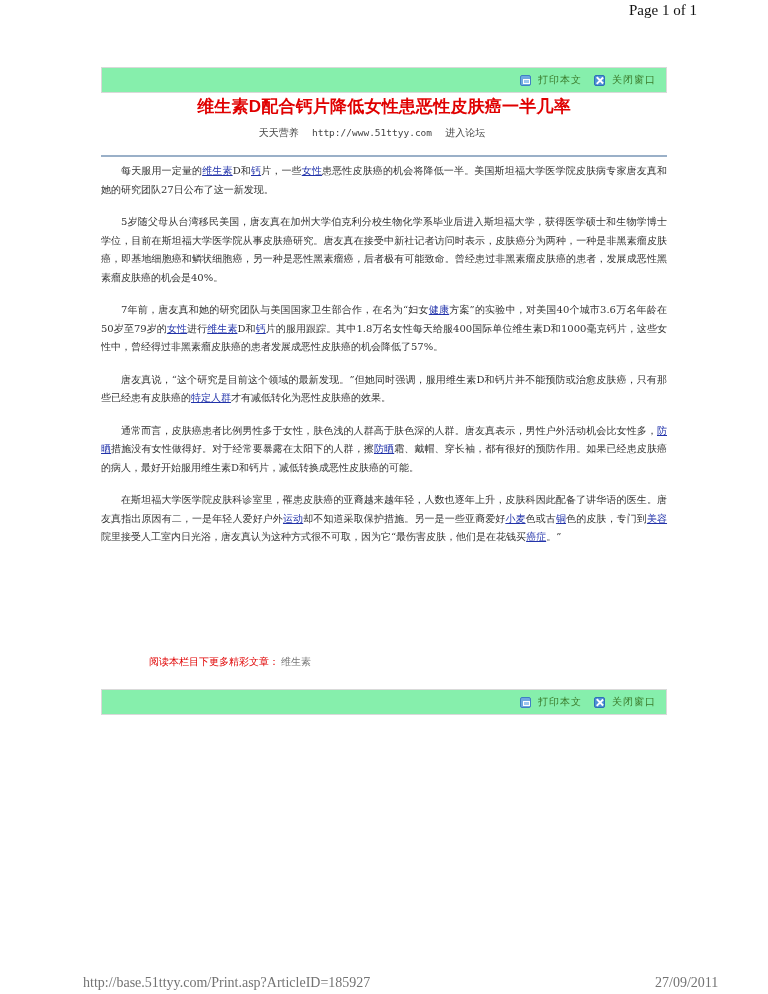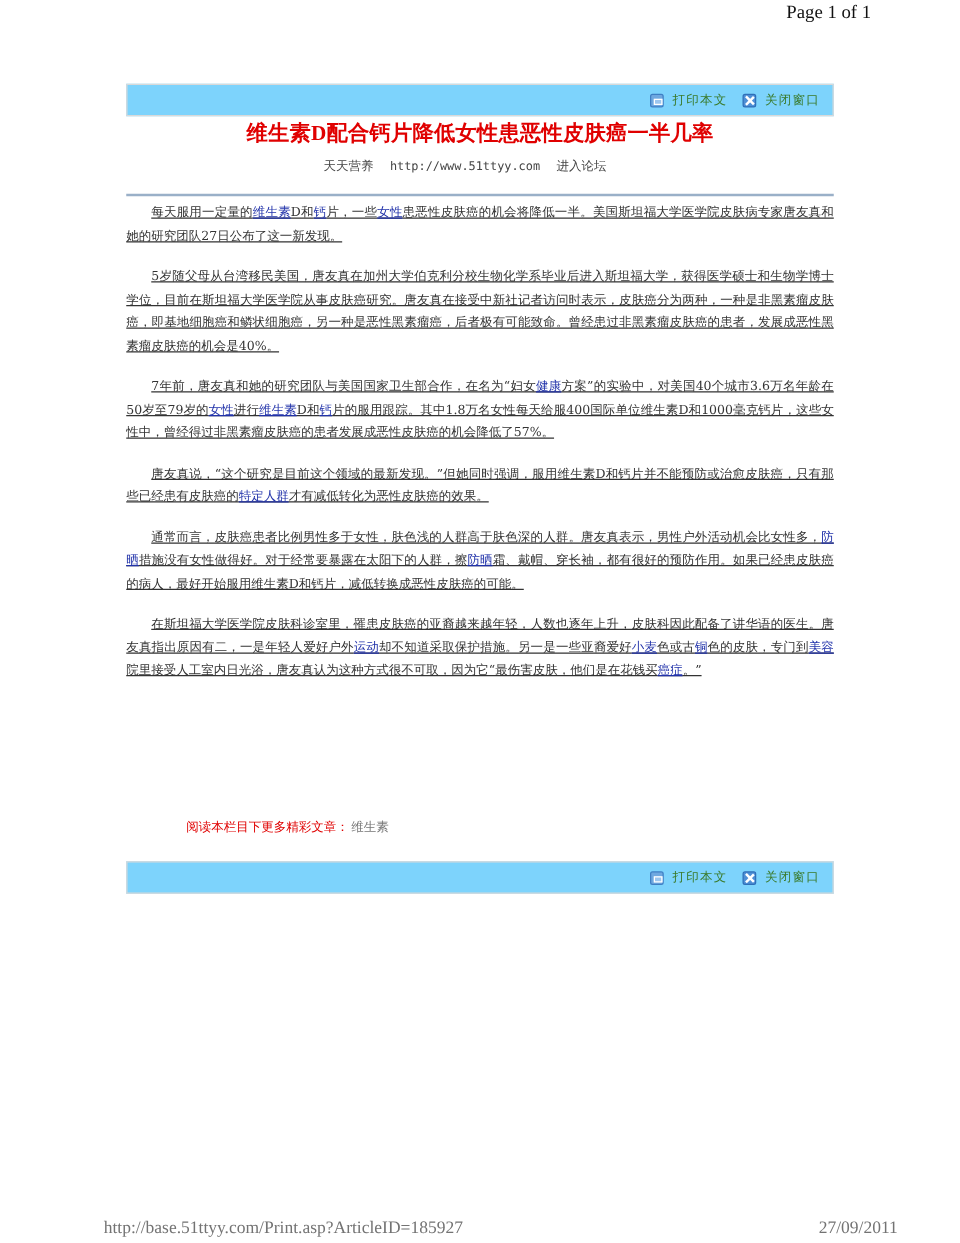--- a/index.html
+++ b/index.html
@@ -8,21 +8,21 @@
 
     .pdf-header {
       position: absolute; left: 0; top: 0; width: 768px; height: 24px;
       font-family: "Liberation Serif", "DejaVu Serif", serif; font-size: 15px; color: #111;
     }
     .pdf-header .doc-title { position: absolute; left: 66px; top: 2px; letter-spacing: -0.3px; }
     .pdf-header .page-no { position: absolute; left: 629px; top: 2px; }
 
     .toolbar-box {
       position: absolute; left: 101px; width: 566px; height: 26px;
-      border: 1px solid #d9d9d9; background: #7dd3fc;
+      border: 1px solid #d9d9d9; background: #86efac;
       display: flex; justify-content: flex-end; align-items: center; padding-right: 10px;
       font-size: 10px; color: #3a7a2a;
     }
     .toolbar-box.top { top: 67px; }
     .toolbar-box.bottom { top: 689px; }
     .tb-link { display: flex; align-items: center; margin-left: 12px; cursor: pointer; }
     .tb-link .lbl { margin-left: 7px; letter-spacing: 1px; }
     .icon-print, .icon-close {
       width: 11px; height: 11px; border-radius: 2px; position: relative; display: inline-block;
     }
@@ -33,39 +33,39 @@
     }
     .icon-close { background: #4e8fd6; border: 1px solid #2f6fb8; }
     .icon-close::before, .icon-close::after {
       content: ""; position: absolute; left: 4px; top: 0px; width: 1.5px; height: 9px; background: #fff;
     }
     .icon-close::before { transform: rotate(45deg); }
     .icon-close::after { transform: rotate(-45deg); }
 
     .article-title {
       position: absolute; left: 0; width: 768px; top: 95px; text-align: center;
-      font-family: Liberation Serif, serif; font-weight: bold;
+      font-family: Liberation Sans, sans-serif; font-weight: bold;
       font-size: 17px; color: #e00000; letter-spacing: 0.2px;
     }
     .byline {
       position: absolute; left: 0; width: 744px; top: 126px; text-align: center;
       font-size: 10px; color: #444;
     }
     .byline span { margin: 0 5px; }
     .byline .url { font-family: "DejaVu Sans Mono", "Liberation Mono", monospace; font-size: 9.5px; }
 
     .separator {
       position: absolute; left: 101px; top: 155px; width: 566px; height: 2px; background: #9ab0c8;
     }
 
     .article-body {
       position: absolute; left: 101px; top: 162px; width: 566px;
       font-size: 10px; line-height: 18.5px; color: #333; text-align: justify;
     }
-    .article-body p { text-indent: 2em; margin-bottom: 14px; text-decoration: underline; }
+    .article-body p { text-indent: 2em; margin-bottom: 14px; }
     .article-body a { color: #2233aa; text-decoration: underline; }
 
     .more-line {
       position: absolute; left: 101px; top: 655px; font-size: 10px;
     }
     .more-line .more-label { color: #e00000; font-weight: normal; font-family: "DejaVu Sans", sans-serif; margin-left: 48px; }
     .more-line .more-cat { color: #777; margin-left: 2px; }
 
     .pdf-footer {
       position: absolute; left: 0; top: 975px; width: 768px; height: 19px;

